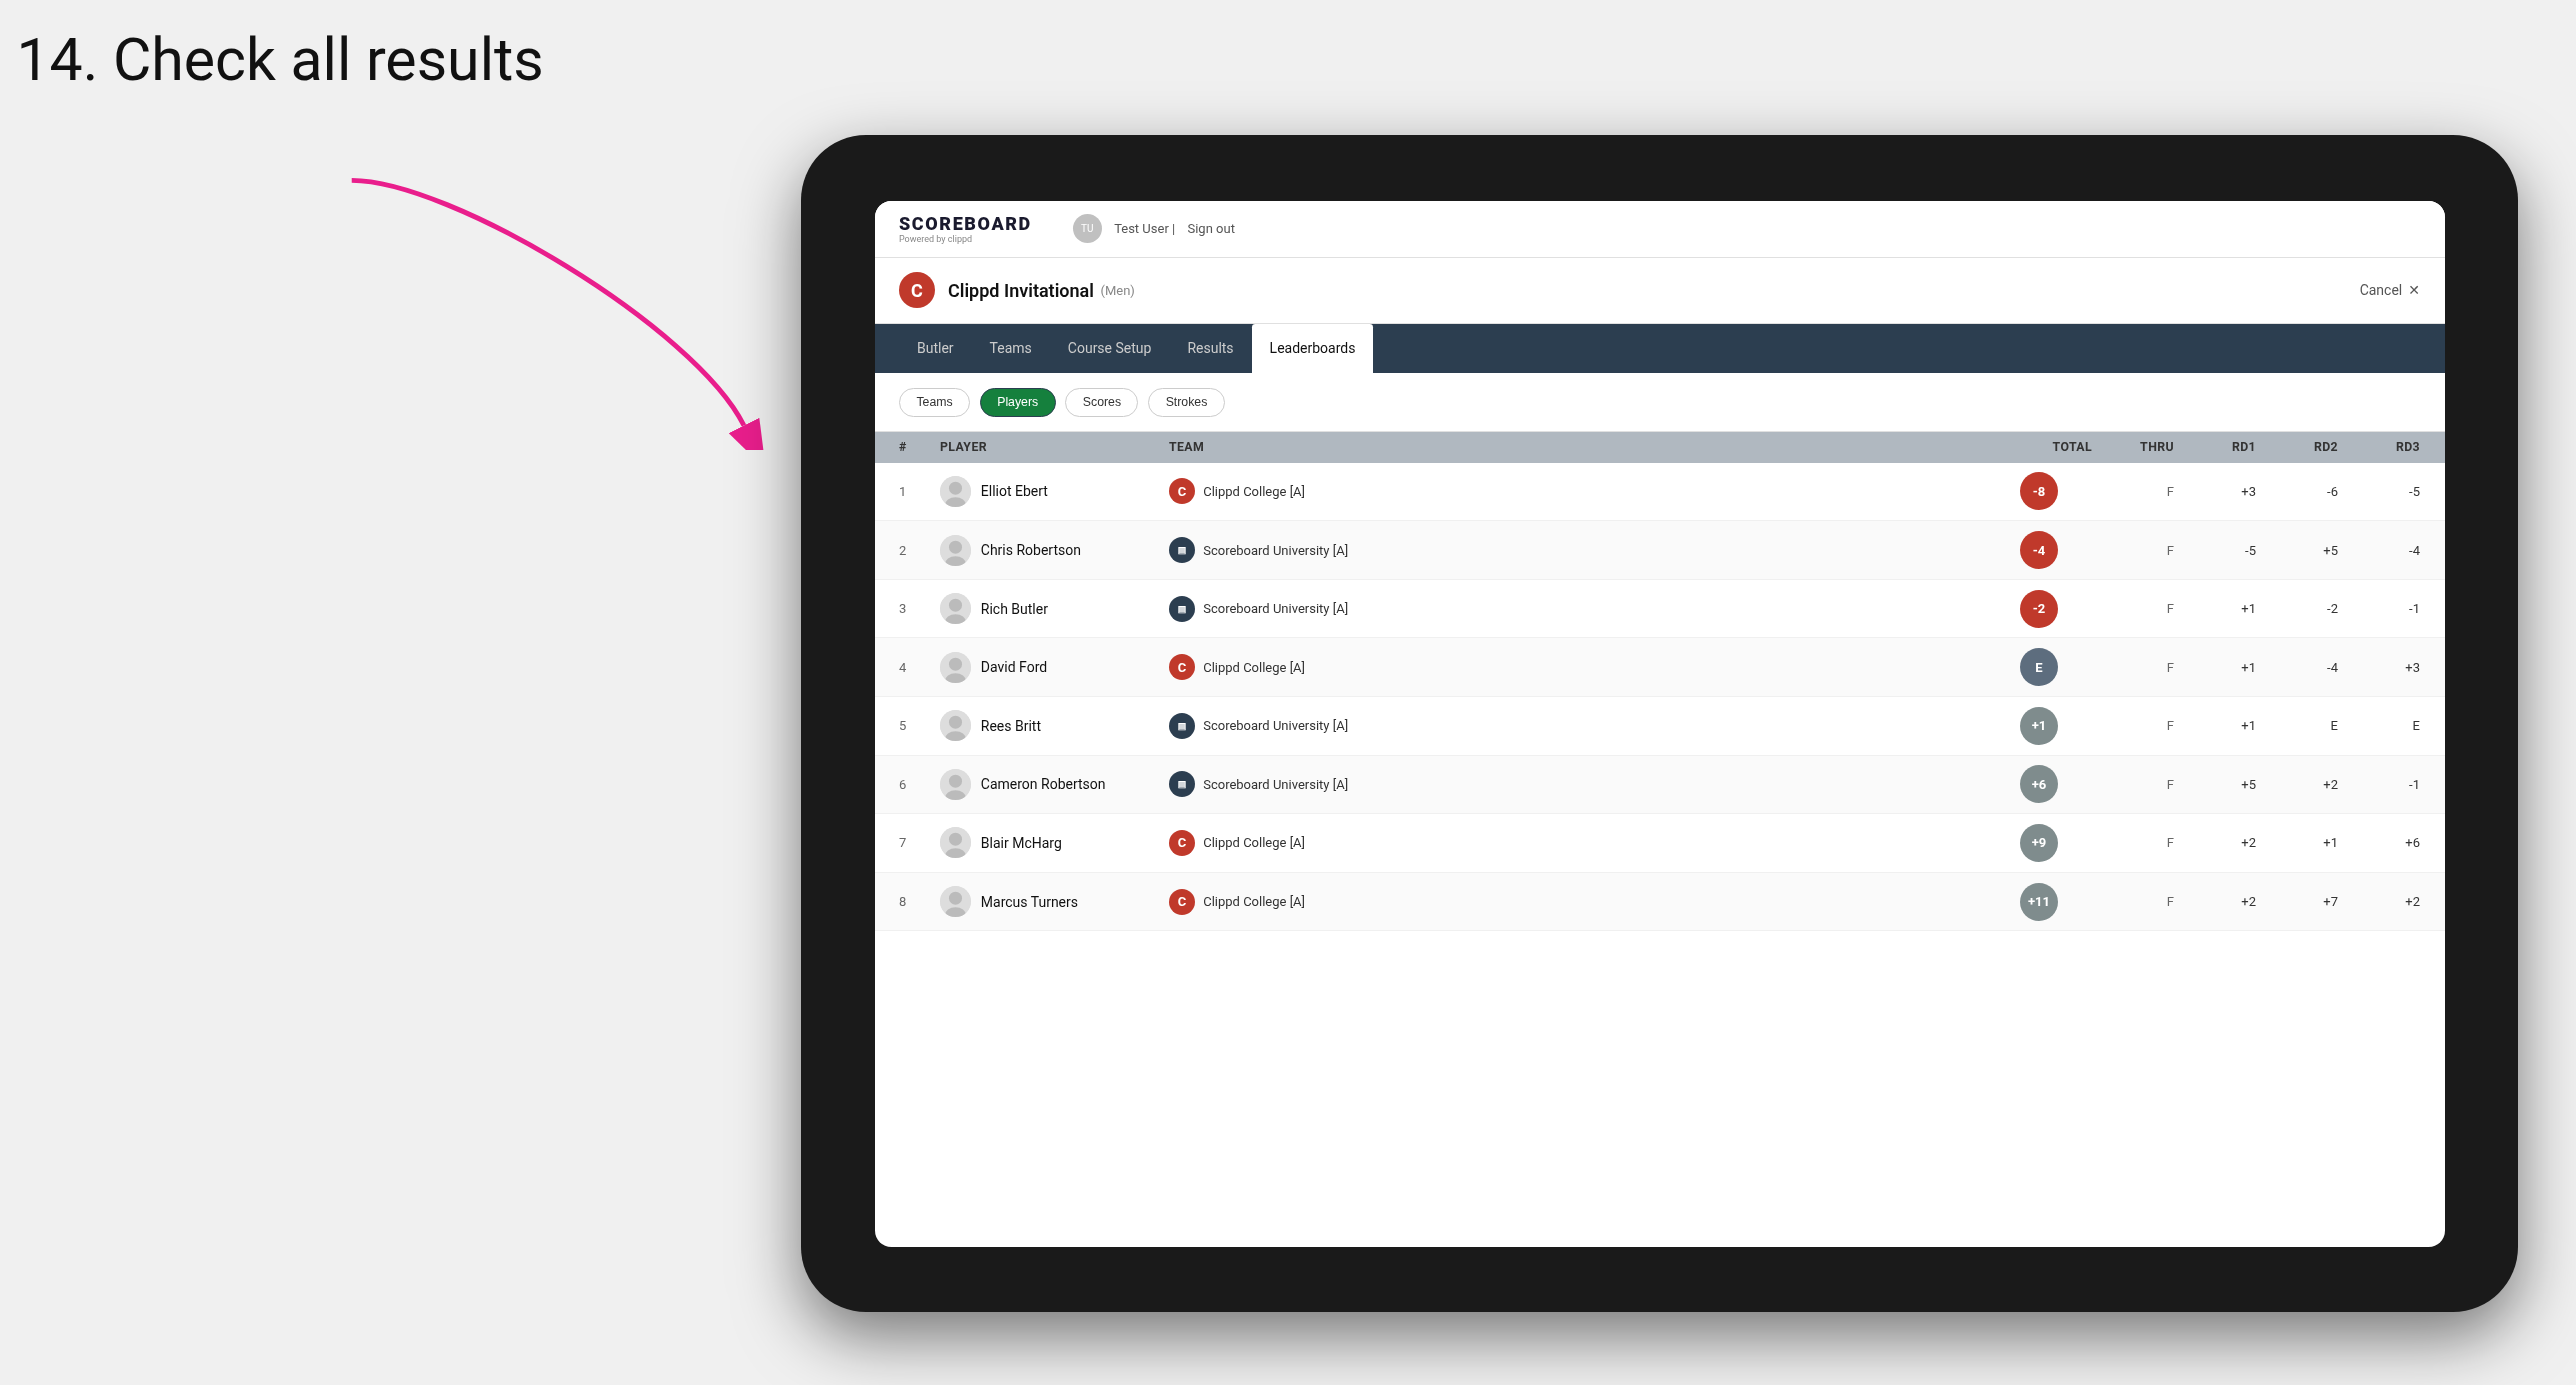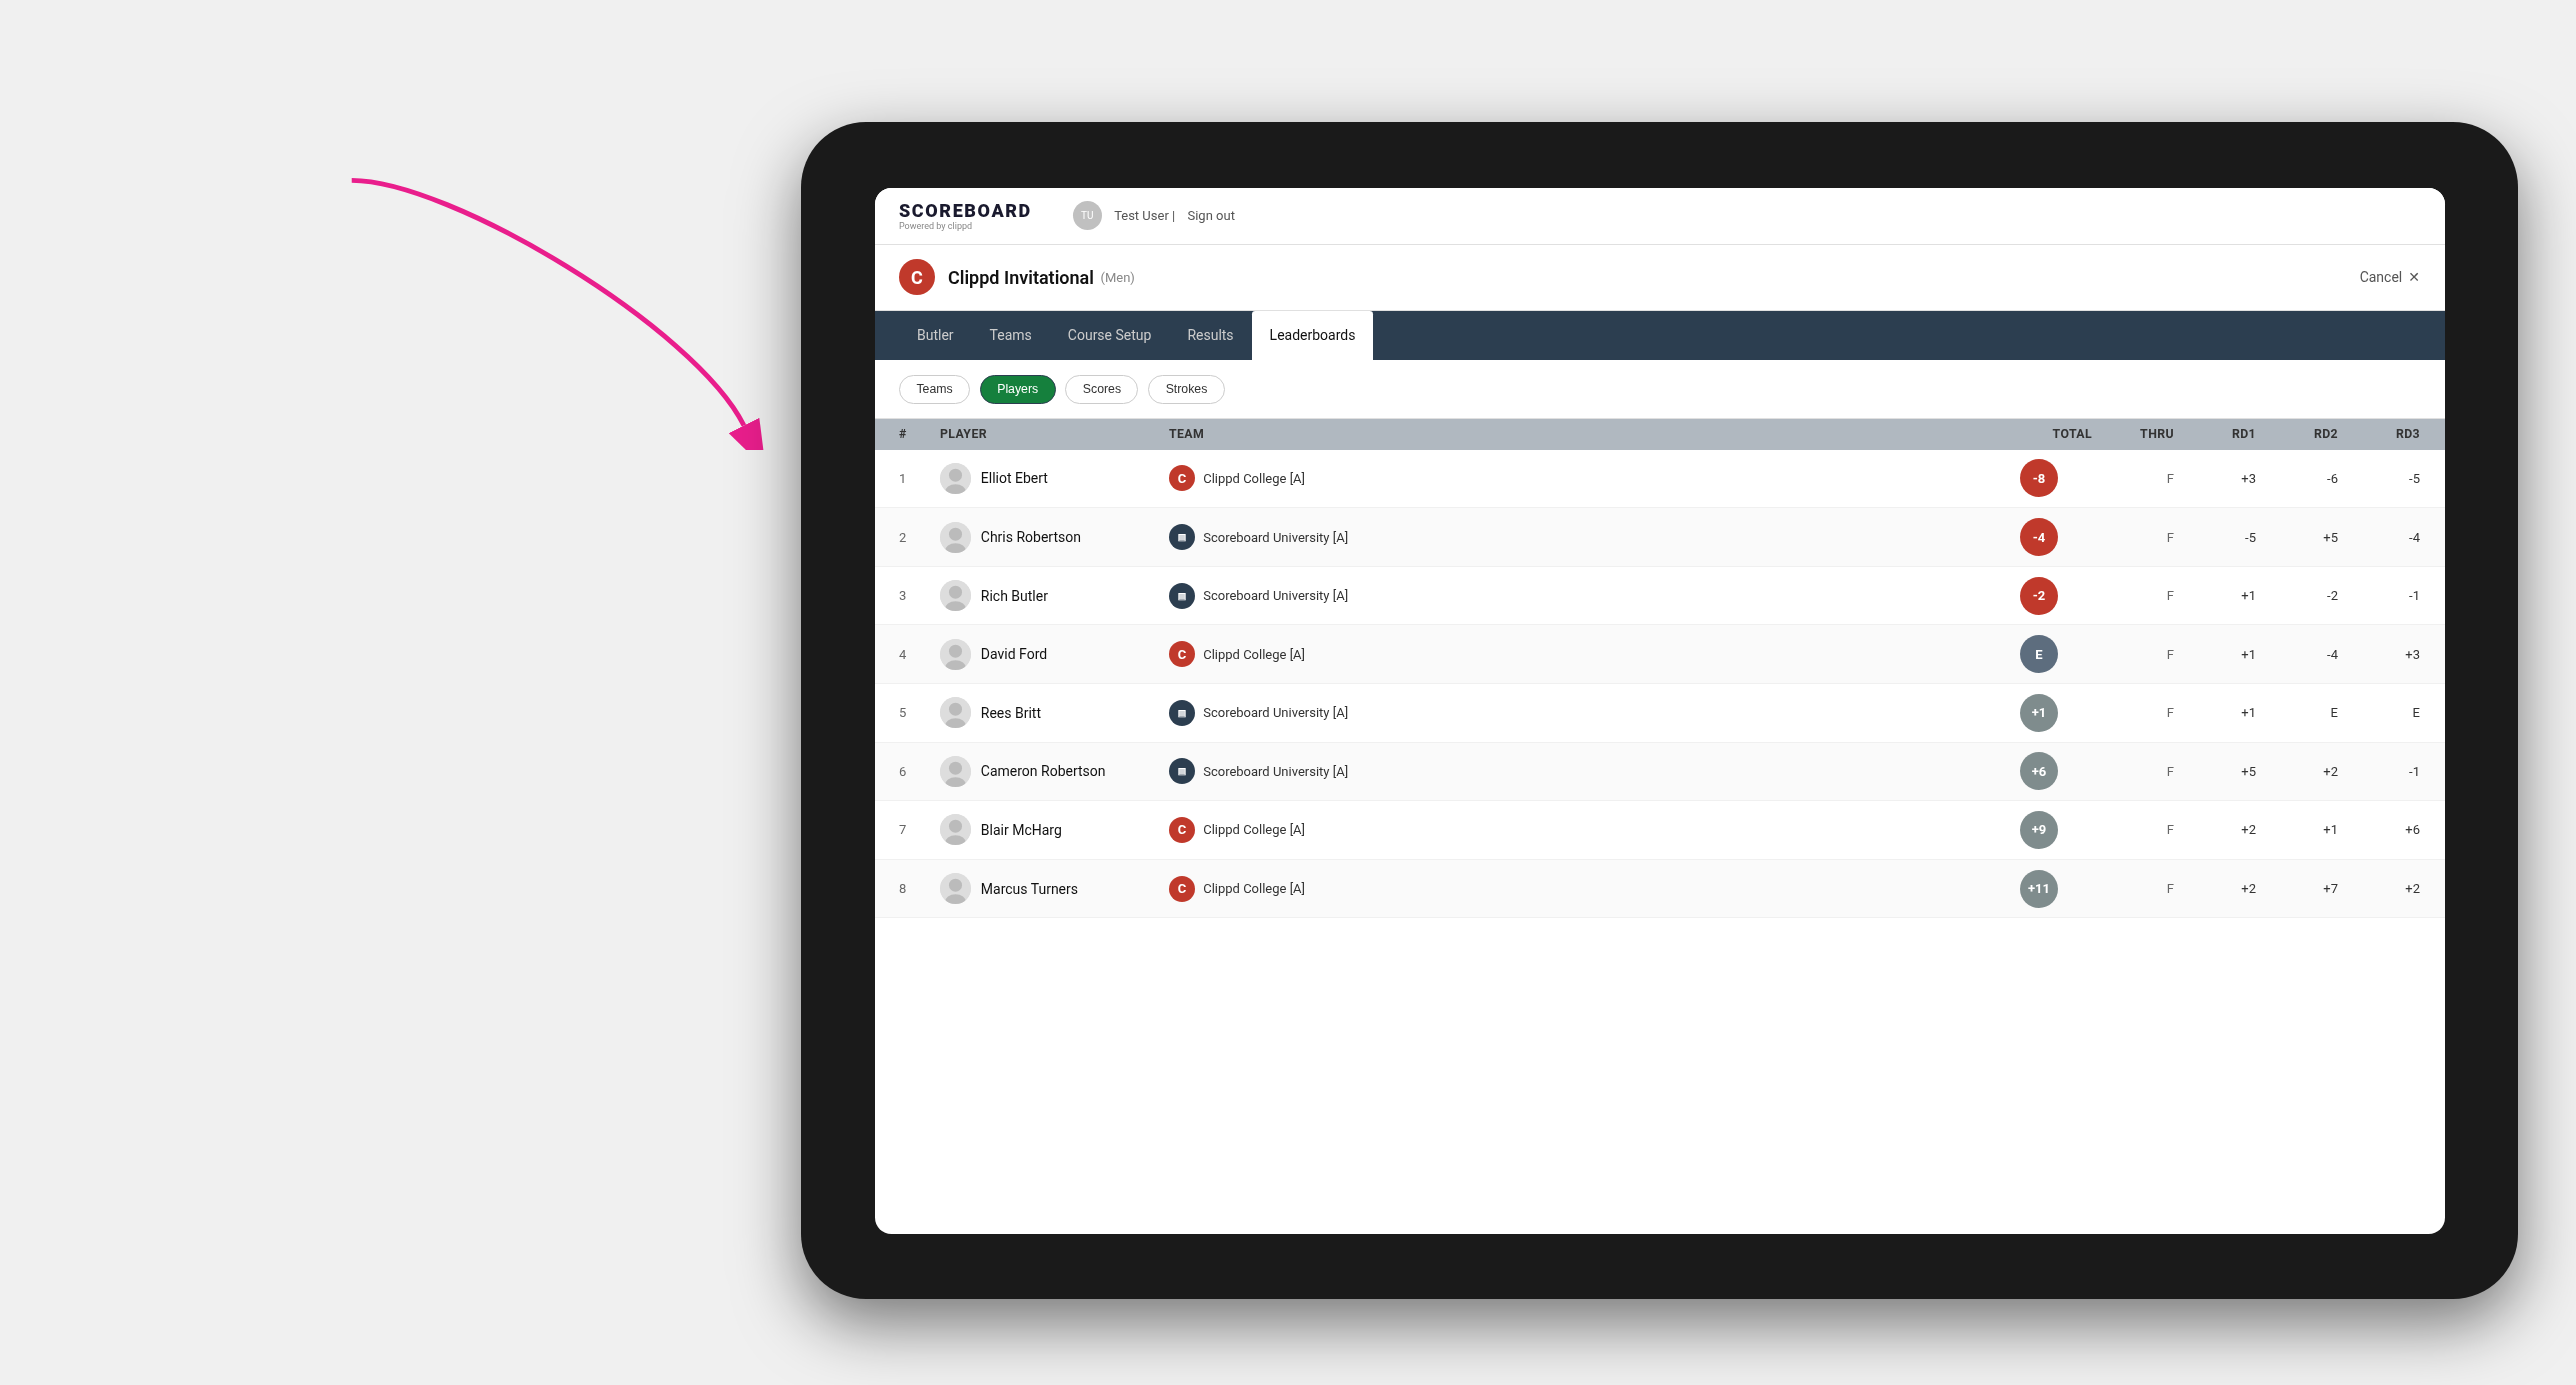--- a/index.html
+++ b/index.html
@@ -22,21 +22,21 @@
       color: #111;
       max-width: 572px;
     }
     .instruction strong {
       font-weight: 900;
     }
 
     
     .tablet-outer {
       position: absolute;
-      top: 122px;
+      top: 135px;
       left: 801px;
       width: 1717px;
       height: 1177px;
       background: #1a1a1a;
       border-radius: 65px;
       box-shadow: 0 24.5px 65px rgba(0,0,0,0.5);
       display: flex;
       align-items: center;
       justify-content: center;
     }
@@ -341,21 +341,21 @@
       top: 164px;
       left: 286px;
       width: 491px;
       height: 286px;
     }
   </style>
 </head>
 <body>
 
 <div class="instruction">
-  <br>
+  <span>14. Check all results</span><br>
   <br>
 </div>
 
 <svg class="arrow-svg" viewBox="0 0 600 350" xmlns="http://www.w3.org/2000/svg">
   <defs>
     <marker id="arrowhead" markerWidth="10" markerHeight="7" refX="0" refY="3.5" orient="auto">
       <polygon points="0 0, 10 3.5, 0 7" fill="#e91e8c"></polygon>
     </marker>
   </defs>
   <path d="M 80 20 C 200 20, 500 200, 560 320" stroke="#e91e8c" stroke-width="6" fill="none" marker-end="url(#arrowhead)"></path>

